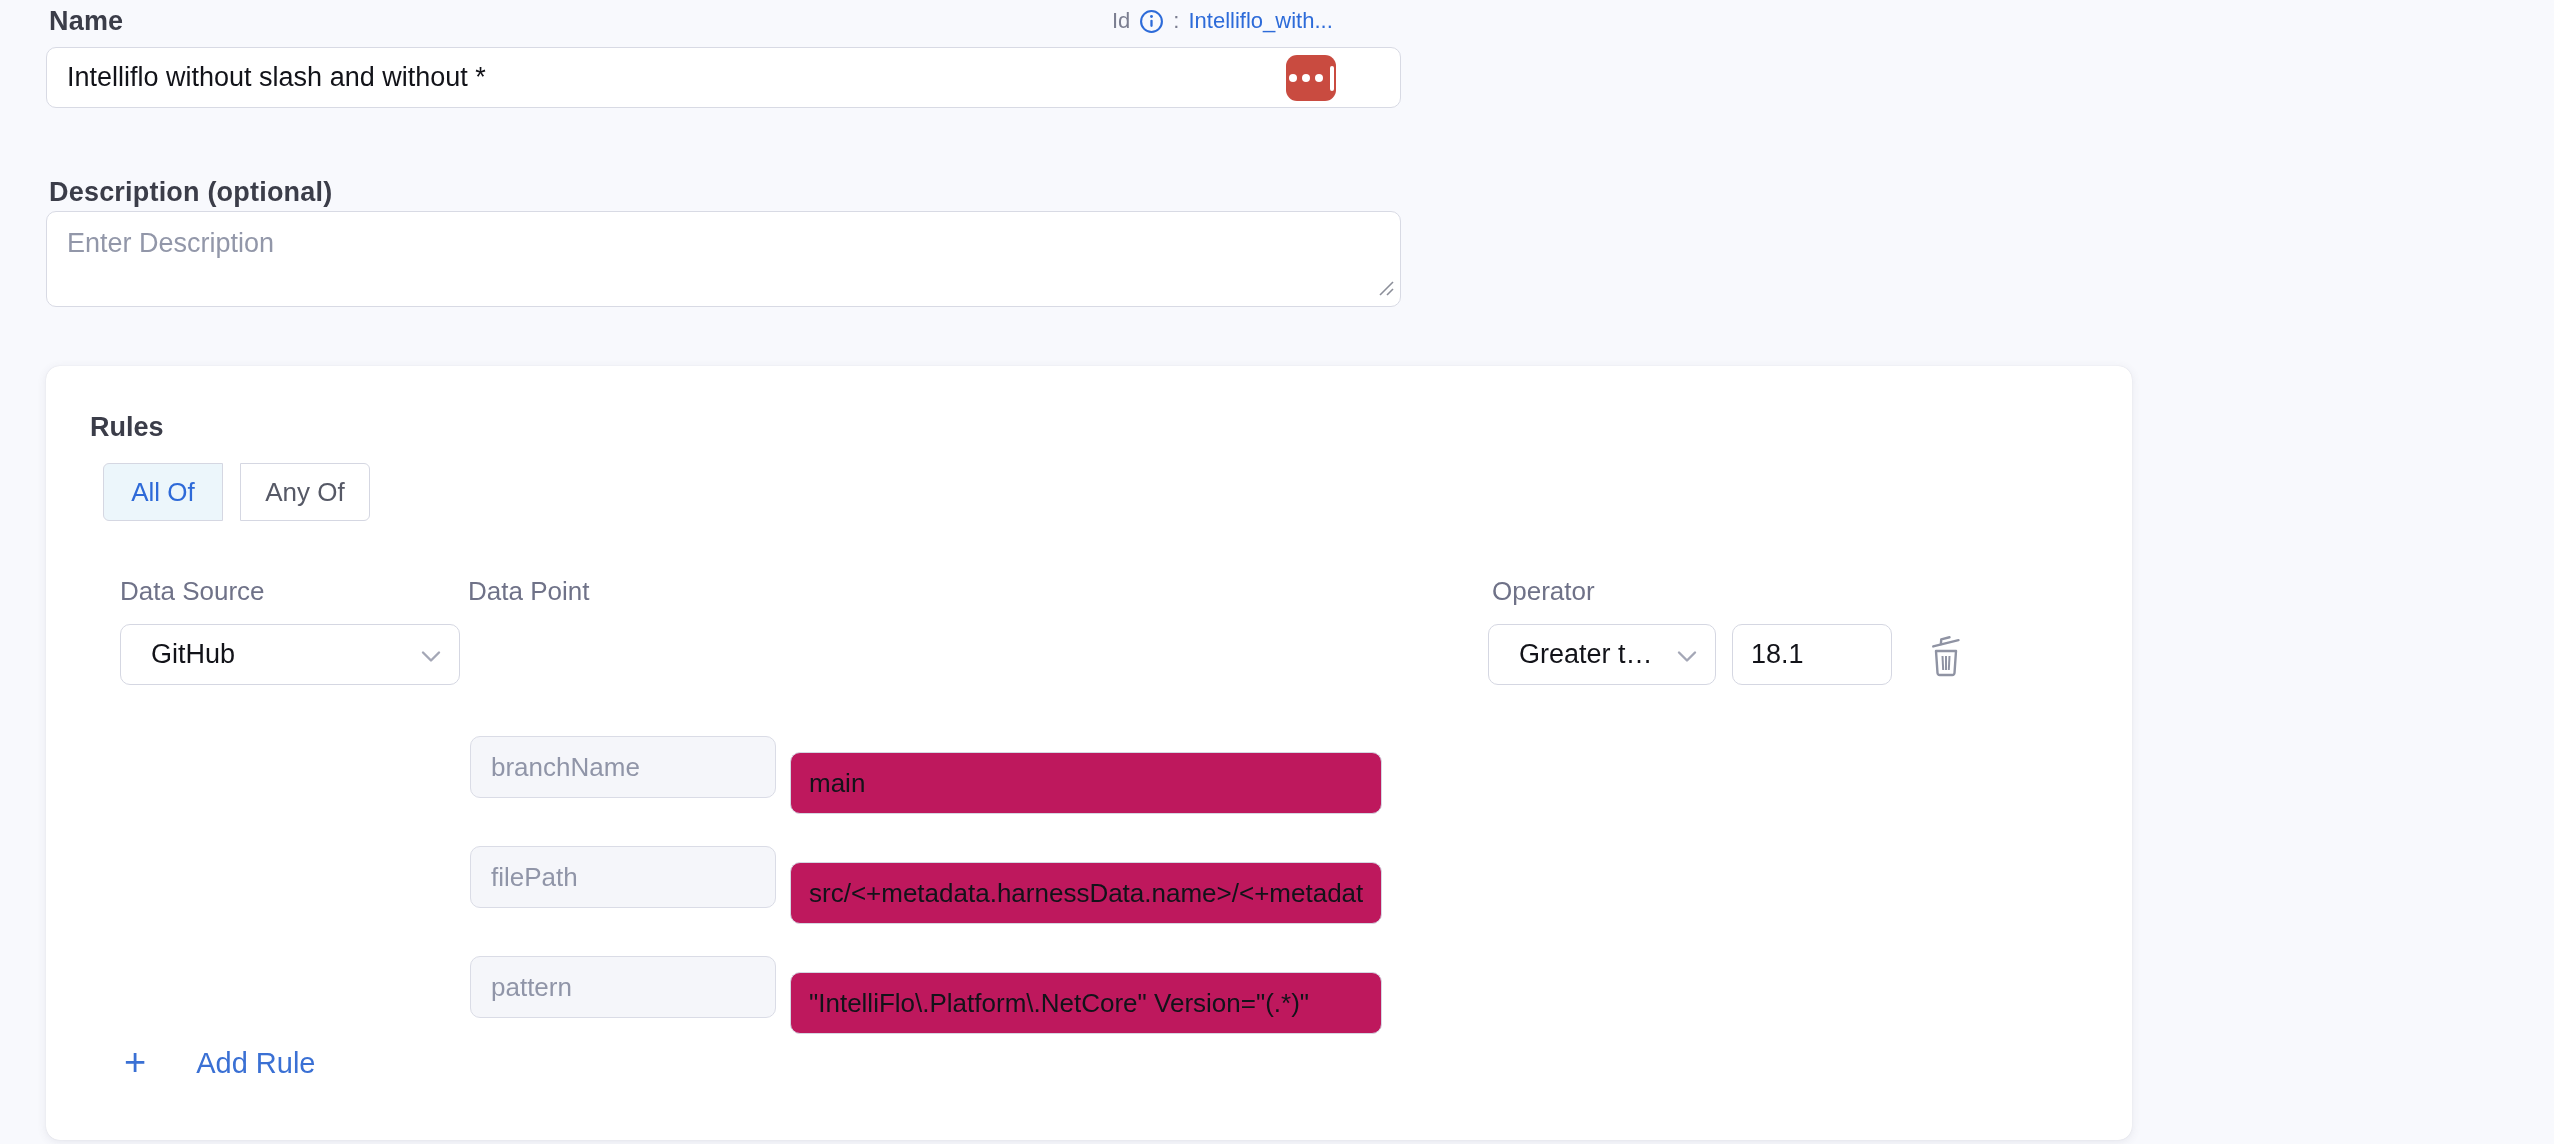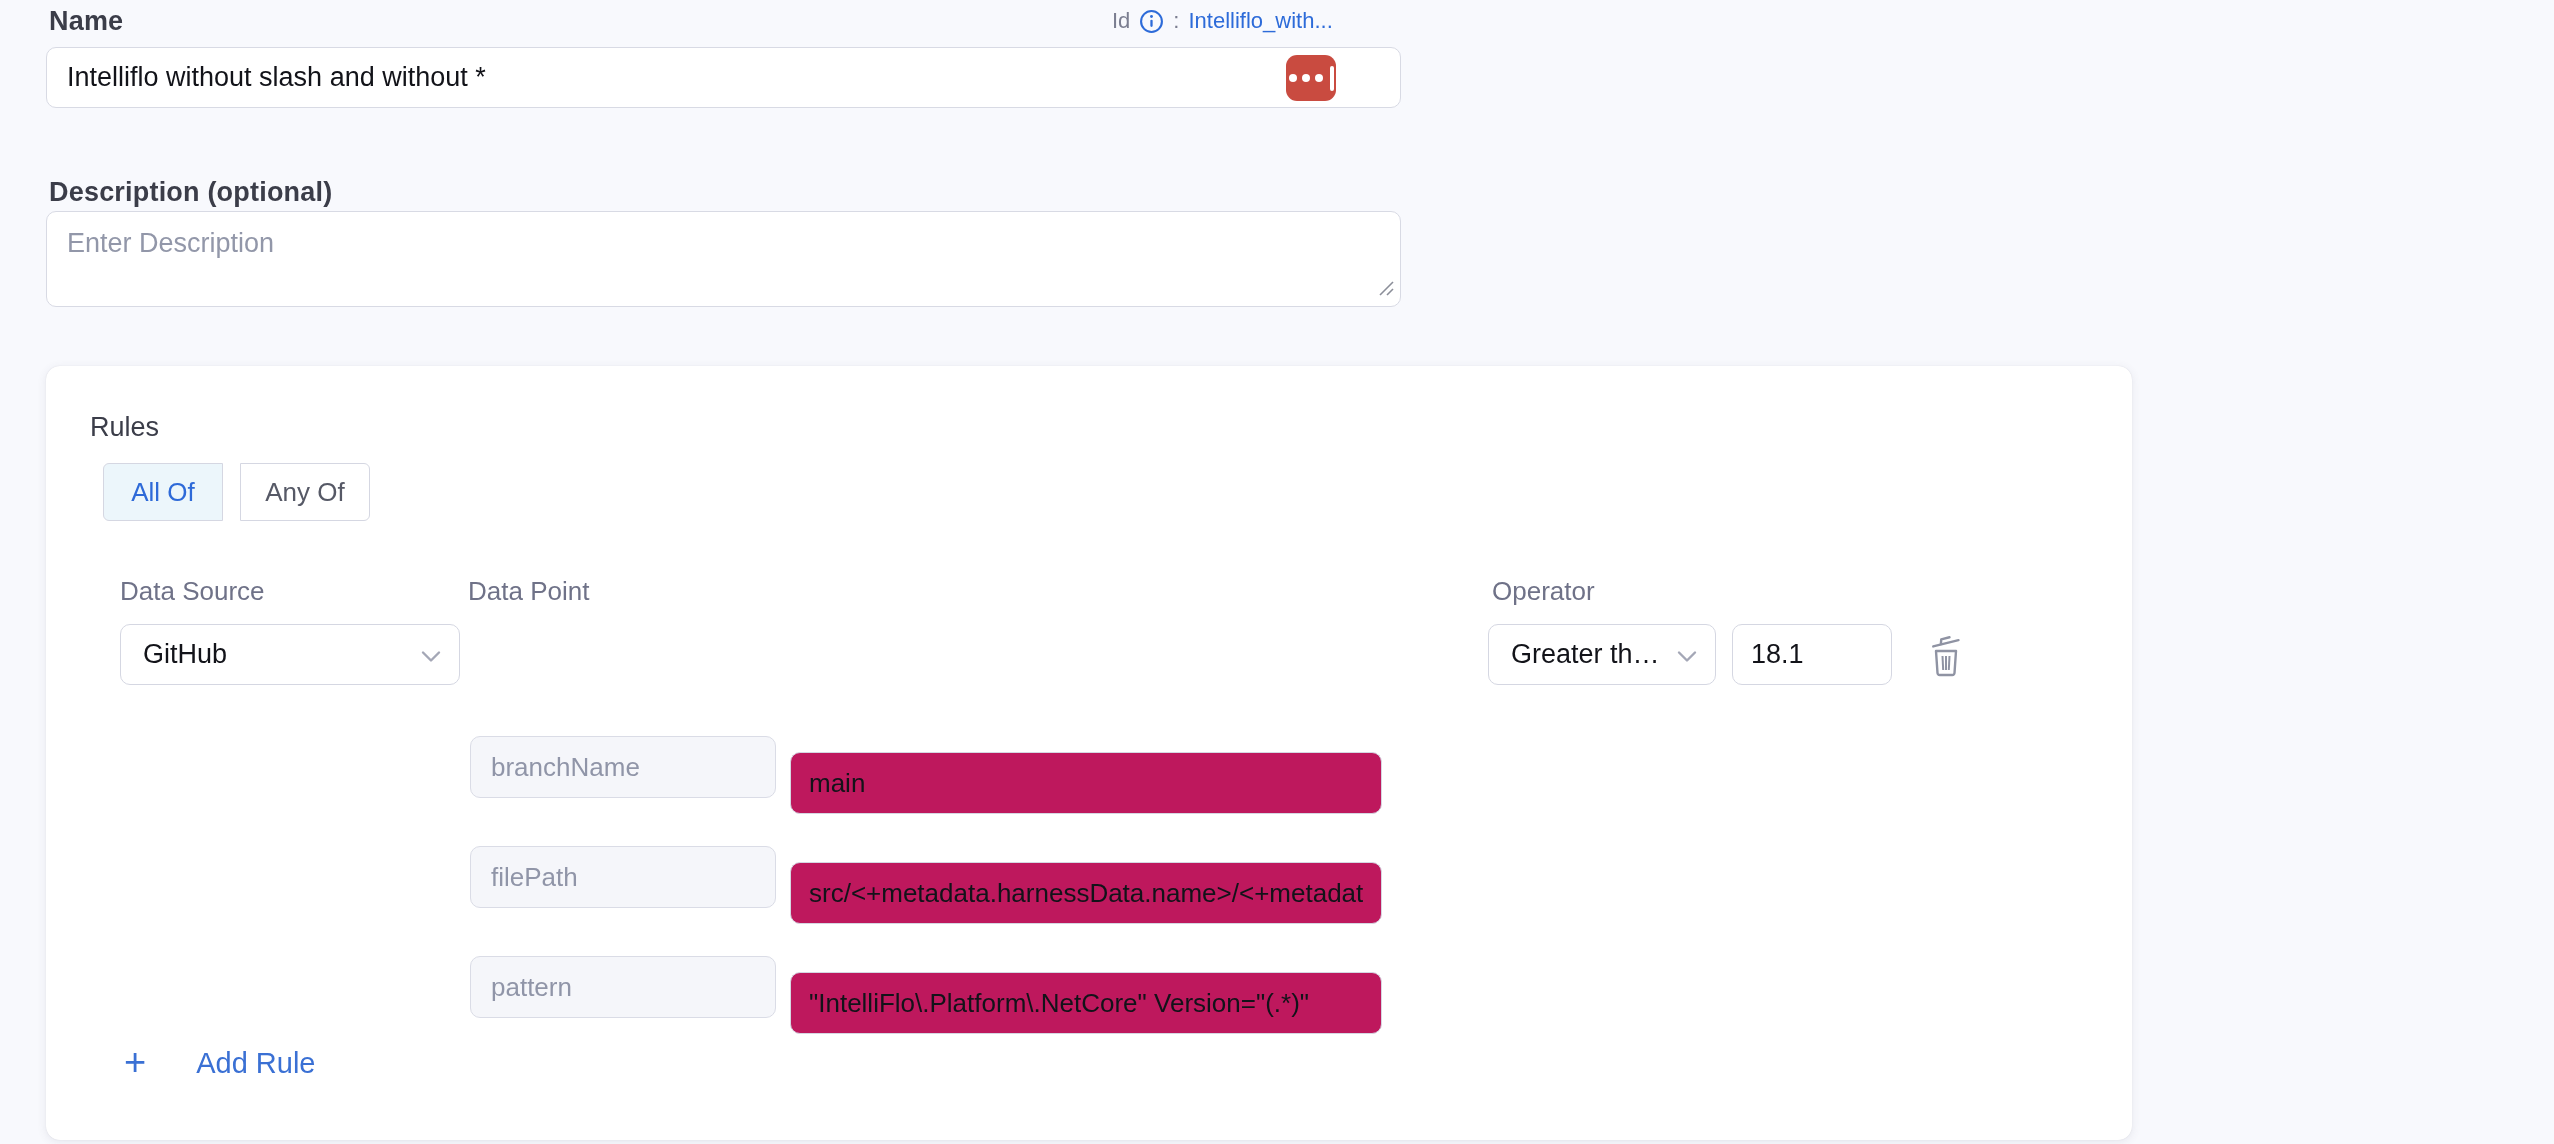--- a/index.html
+++ b/index.html
@@ -53,21 +53,21 @@
   .resize-corner { position: absolute; right: 5px; bottom: 5px; cursor: nwse-resize; }
 
   
   .card {
     position: absolute; left: 46px; top: 366px; width: 2086px; height: 774px;
     background: #ffffff; border-radius: 14px;
     box-shadow: 0 2px 10px rgba(70, 72, 94, 0.10), 0 0 1px rgba(70,72,94,.18);
   }
   .rules-title {
     position: absolute; left: 44px; top: 46px;
-    font-size: 27px; font-weight: 400; color: #3b3d49;
+    font-size: 27px; font-weight: 700; color: #3b3d49;
   }
   .toggle-group { position: absolute; left: 57px; top: 97px; display: flex; gap: 17px; text-align: center; }
   .toggle-seg {
     height: 58px; display: flex; align-items: center; justify-content: center;
     border: 1.5px solid #d5d7e2; background: #ffffff;
     font-size: 26px; color: #565966; cursor: pointer;
   }
   .toggle-seg.first { width: 120px; border-radius: 6px 0 0 6px; }
   .toggle-seg.last  { width: 130px; border-radius: 0 6px 6px 0; }
   .toggle-seg.selected { background: #ecf6fb; color: #2e6ad8; }
@@ -79,21 +79,21 @@
   .lbl-data-source { left: 74px; }
   .lbl-data-point  { left: 422px; }
   .lbl-operator    { left: 1446px; }
 
   .select-box, .value-box {
     position: absolute; top: 258px; height: 61px;
     background: #ffffff; border: 1.5px solid #d5d7e2; border-radius: 10px;
     display: flex; align-items: center;
     font-size: 27px; color: #121319;
   }
-  .select-box { padding: 0 52px 0 22px; cursor: pointer; }
+  .select-box { padding: 0 52px 0 30px; cursor: pointer; }
   .select-box .sel-text { white-space: nowrap; overflow: hidden; text-overflow: ellipsis; }
   .select-box .chev { position: absolute; right: 18px; top: 50%; transform: translateY(-50%); }
   .sel-data-source { left: 74px;  width: 340px; }
   .sel-data-point  { left: 424px; width: 1010px; }
   .sel-operator    { left: 1442px; width: 228px; }
   .value-box { left: 1686px; width: 160px; }
   .value-box input {
     width: 100%; height: 100%; border: 0; outline: none; background: transparent;
     padding: 0 18px; font: 400 27px "Liberation Sans", sans-serif; color: #121319;
   }

